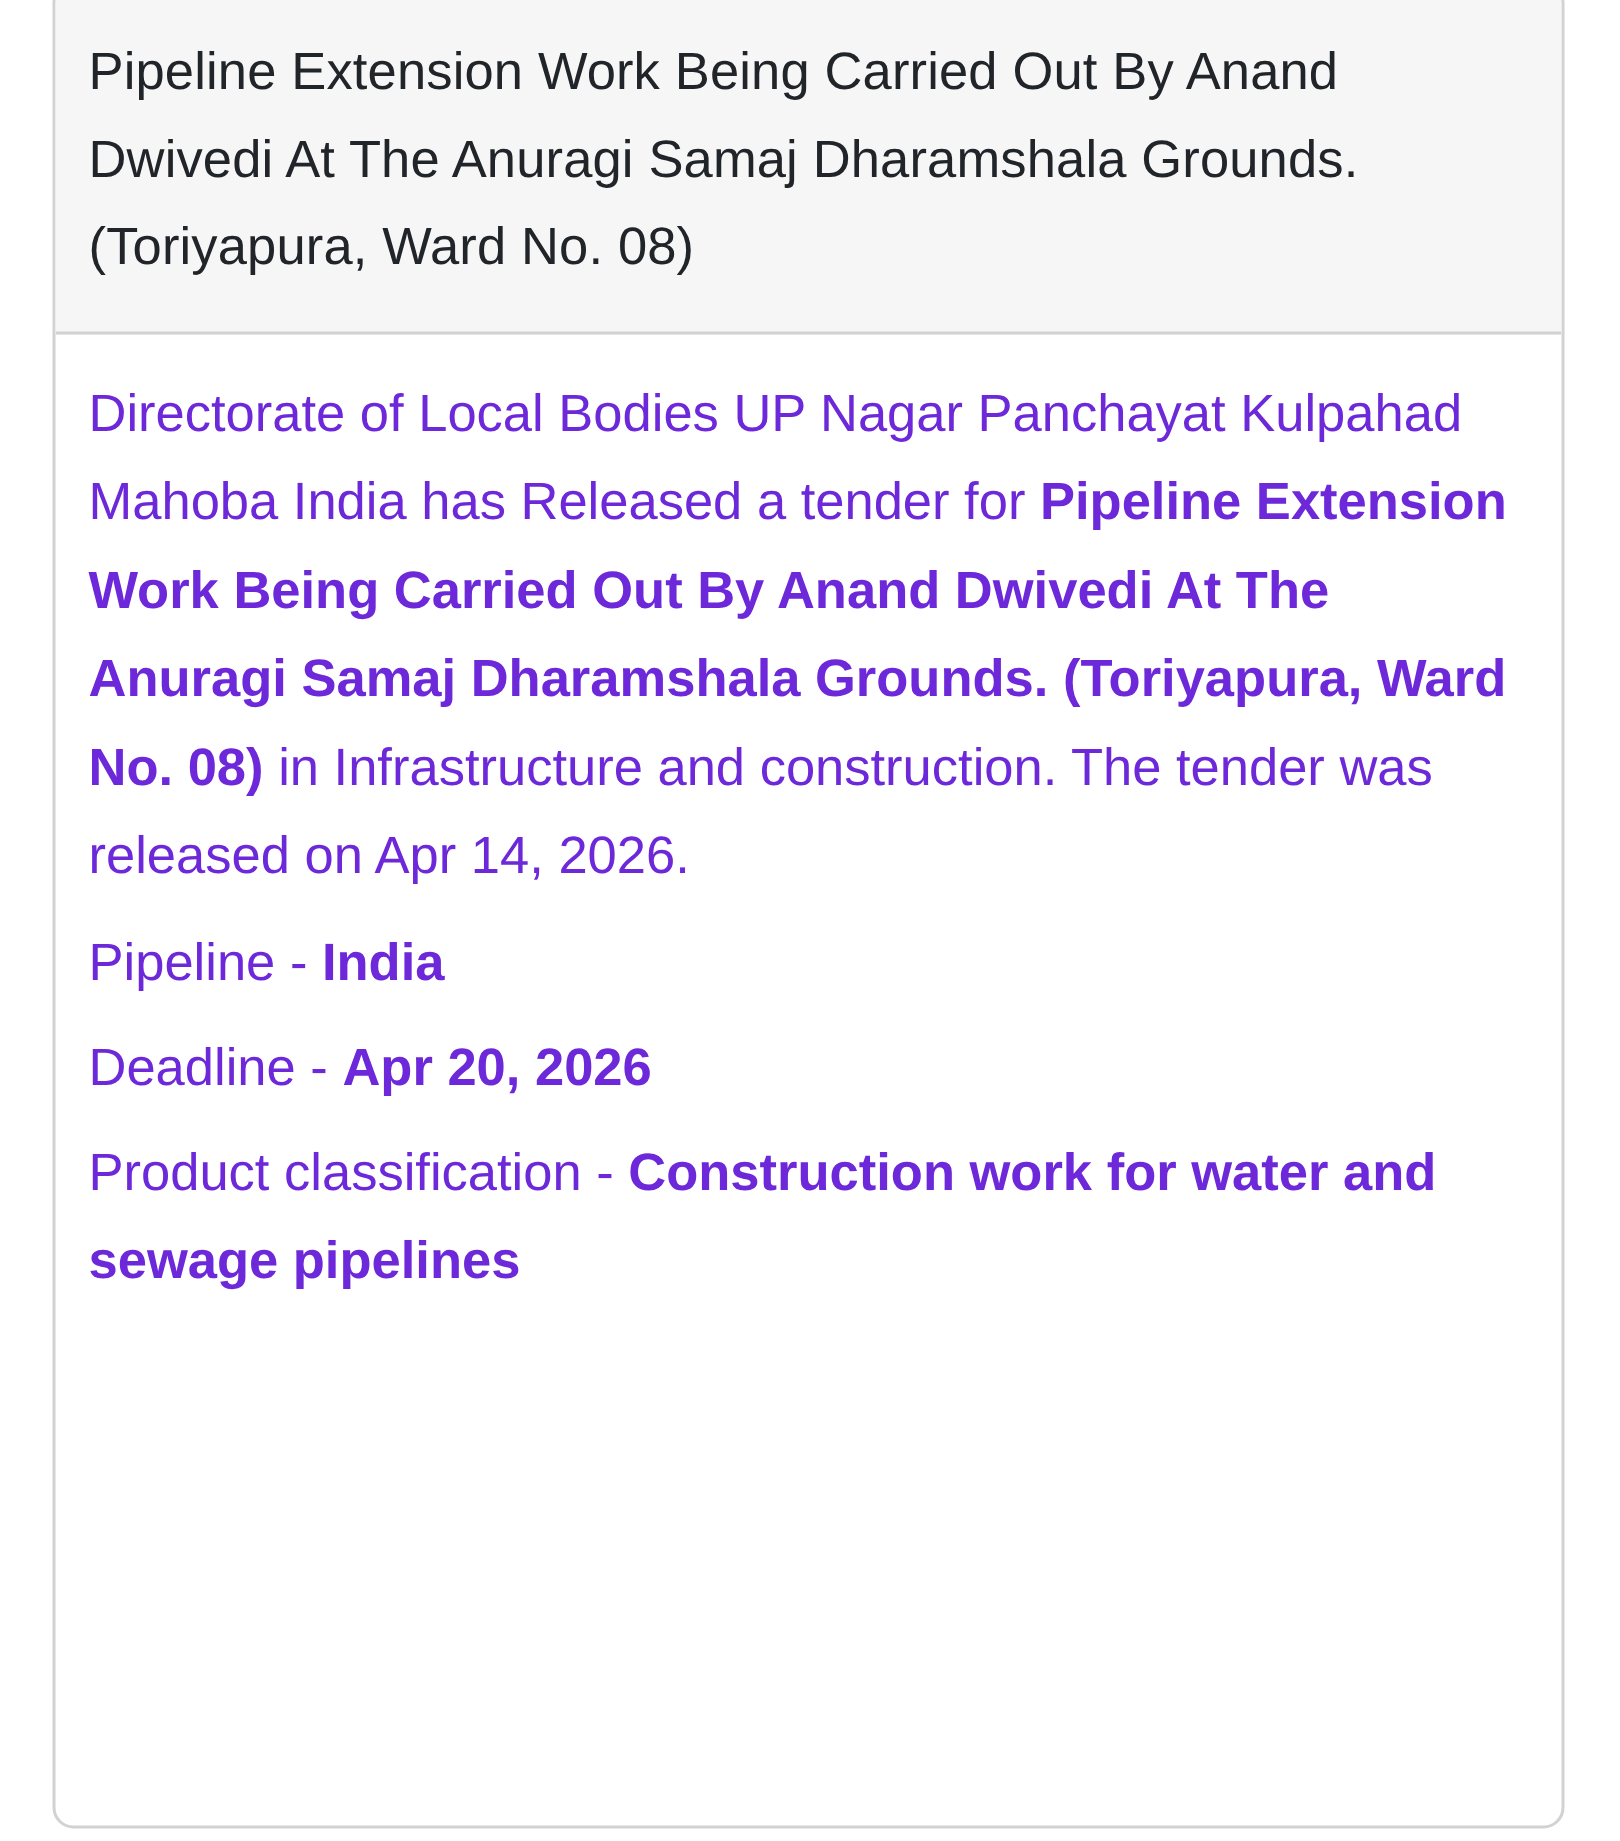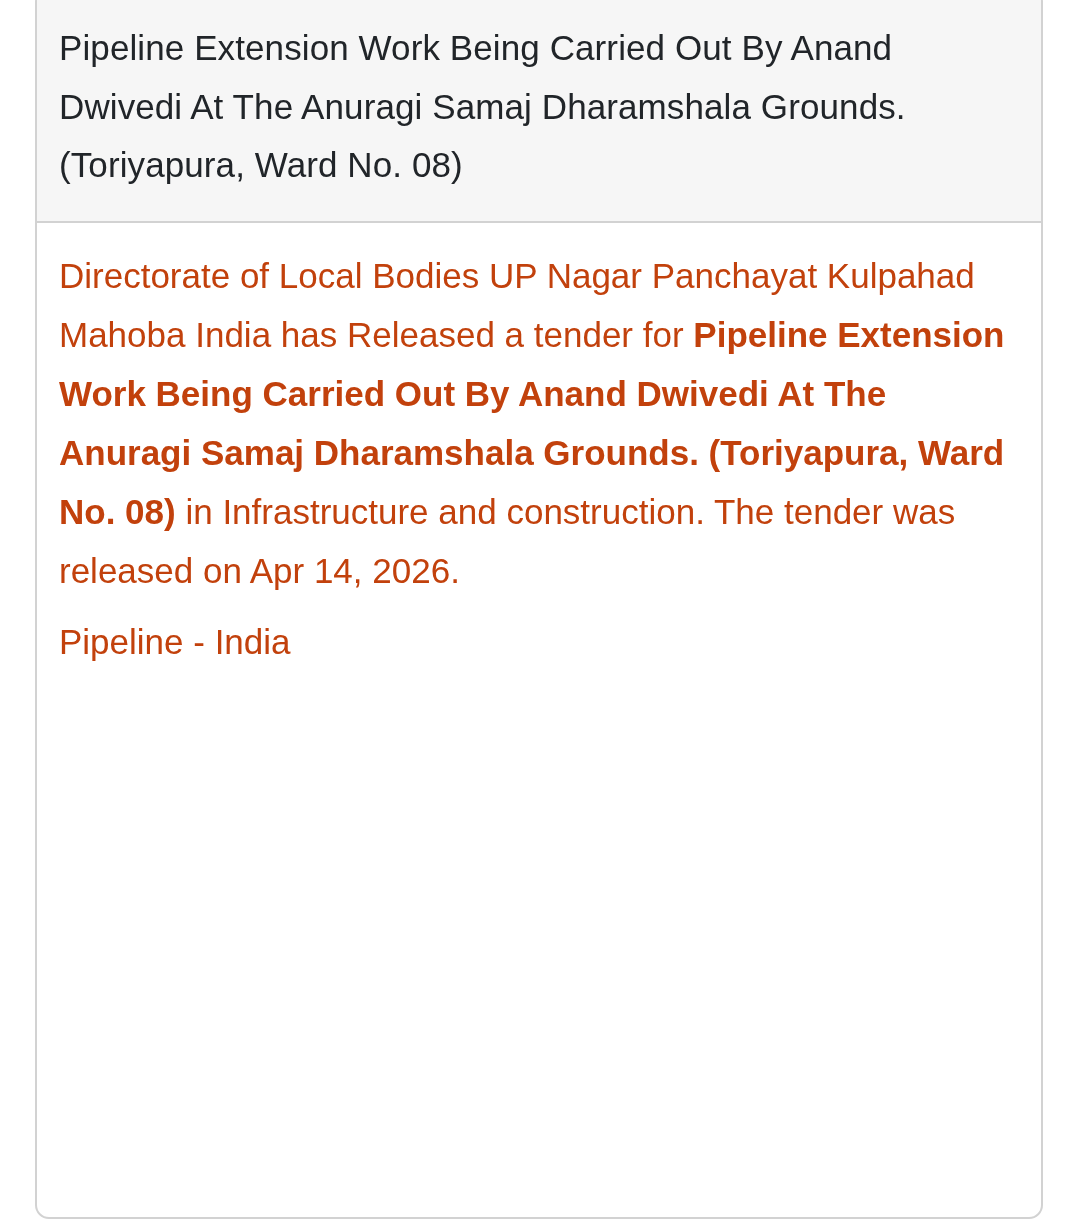--- a/index.html
+++ b/index.html
@@ -35,42 +35,44 @@
       font-size: 35px;
       line-height: 58.5px;
       font-weight: 400;
       color: #212529;
       letter-spacing: 0.1px;
     }
     .card-body {
       padding: 23px 22px 0 22px;
       font-size: 35px;
       line-height: 59px;
-      color: #c2410c;
+      color: #6d28d9;
     }
     .desc {
       margin: 0 0 12px 0;
       font-weight: 500;
     }
     .desc b { font-weight: 700; }
     .field {
       margin: 0 0 11px 0;
       font-weight: 400;
     }
-    .field .value { font-weight: 400; }
+    .field .value { font-weight: 700; }
   </style>
 </head>
 <body>
 
 <div class="card">
   <div class="card-header">
     <span>Pipeline Extension Work Being Carried Out By Anand Dwivedi At The Anuragi Samaj Dharamshala Grounds. (Toriyapura, Ward No. 08)</span>
   </div>
   <div class="card-body">
     <p class="desc"><span>Directorate of Local Bodies UP Nagar Panchayat Kulpahad Mahoba India has Released a tender for </span><b>Pipeline Extension Work Being Carried Out By Anand Dwivedi At The Anuragi Samaj Dharamshala Grounds. (Toriyapura, Ward No. 08)</b><span> in Infrastructure and construction. The tender was released on Apr 14, 2026.</span></p>
 
     <p class="field"><span>Pipeline - </span><span class="value">India</span></p>
 
 
+    <p class="field"><span>Deadline - </span><span class="value">Apr 20, 2026</span></p>
 
 
+    <p class="field"><span>Product classification - </span><span class="value">Construction work for water and sewage pipelines</span></p>
   </div>
 </div>
 
 </body></html>

